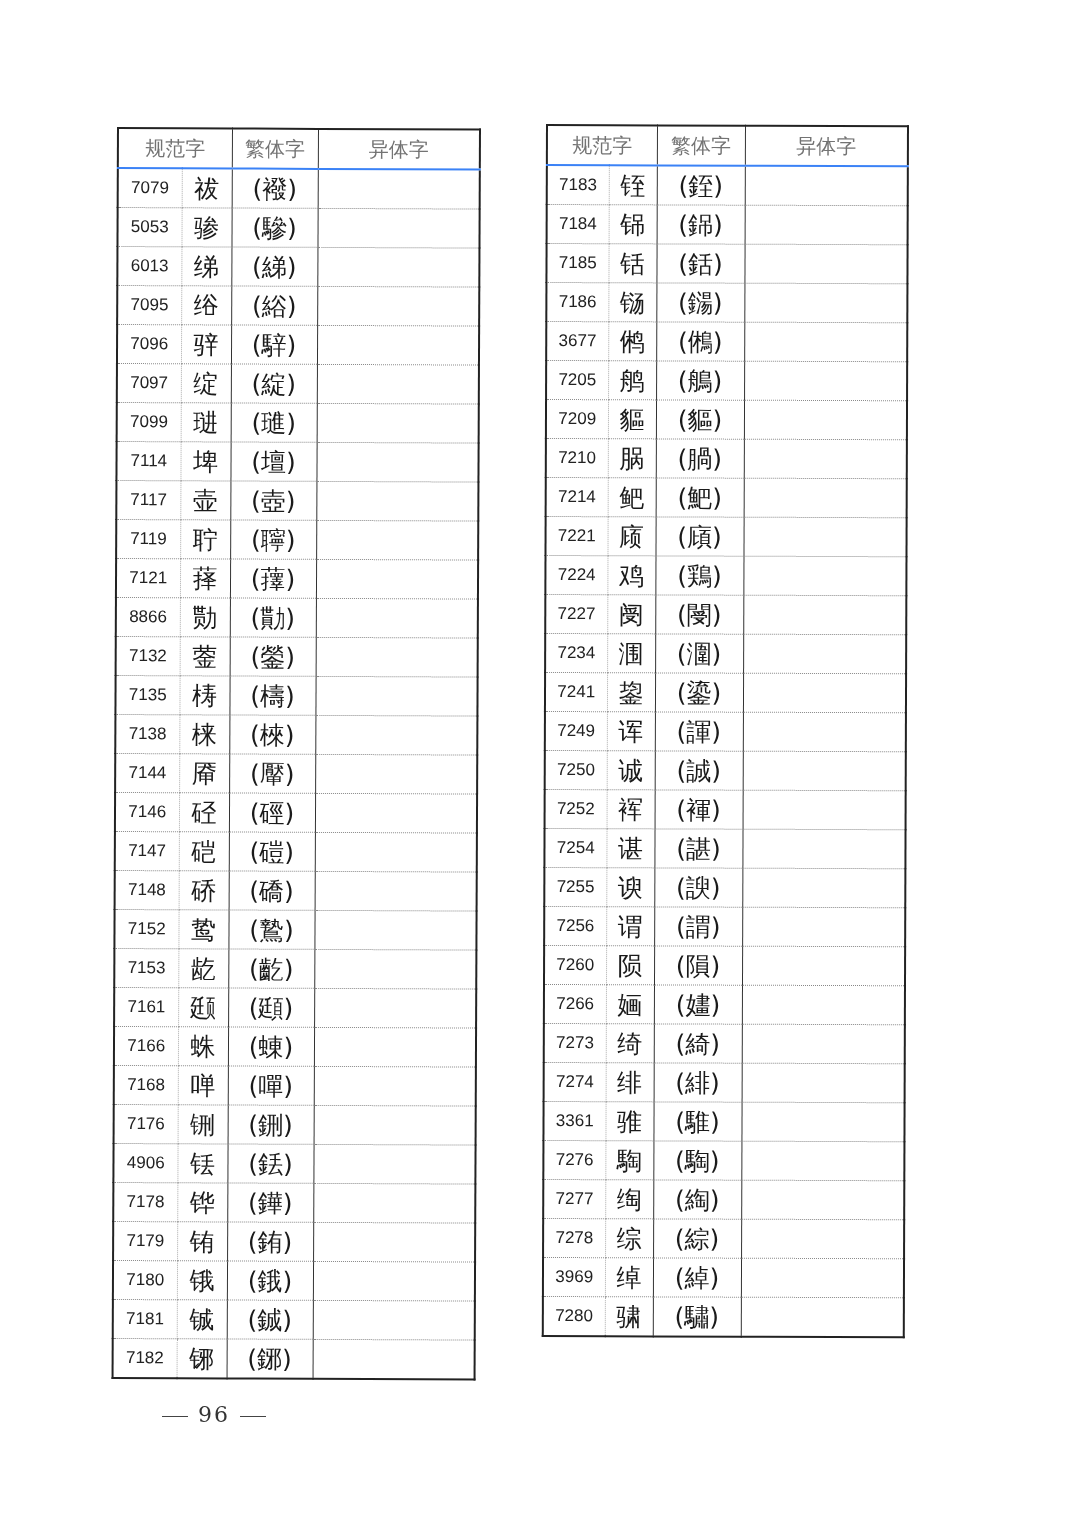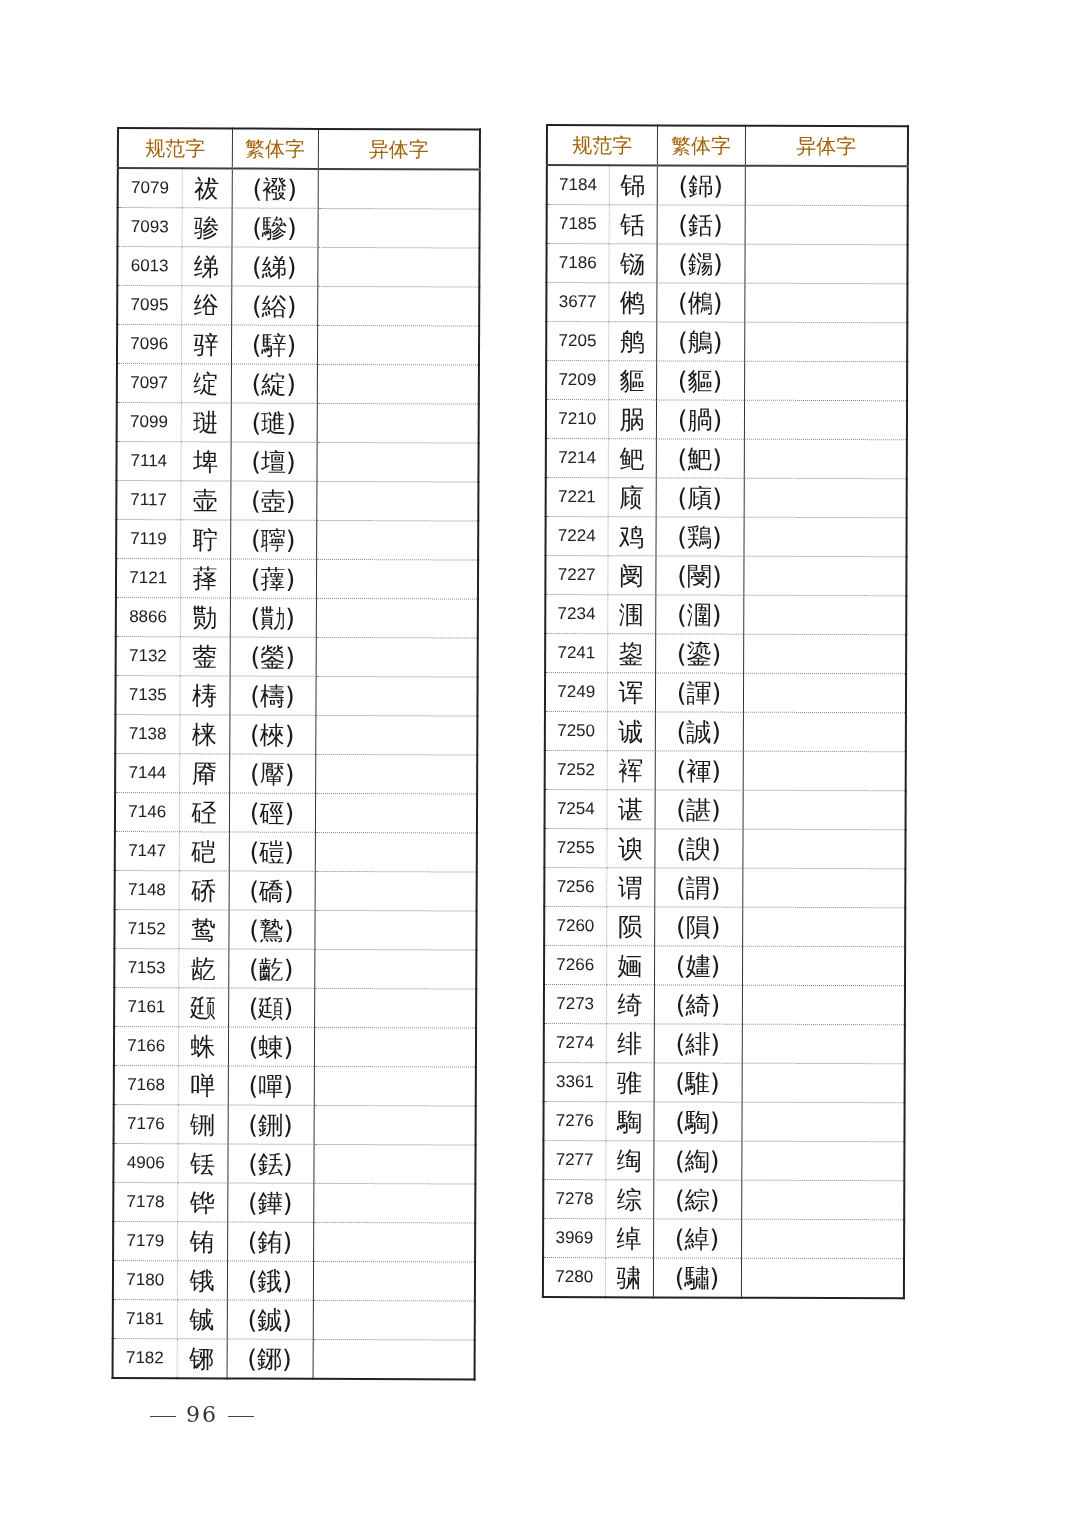--- a/index.html
+++ b/index.html
@@ -17,25 +17,25 @@
       border: 2px solid #222;
       table-layout: fixed;
     }
     #table-left { left: 117px; top: 127px; width: 364px; transform: rotate(0.25deg); transform-origin: top left; }
     #table-right { left: 546px; top: 124px; width: 363px; transform: rotate(0.2deg); transform-origin: top left; }
     .char-table th {
       height: 38px;
       font-family: "DejaVu Sans", sans-serif;
       font-weight: normal;
       font-size: 20px;
-      border-bottom: 2px solid #404040;
+      border-bottom: 2px solid #3b82f6;
       border-left: 1.5px solid #333;
       text-align: center;
       padding: 0;
-      color: #a16207;
+      color: #737373;
     }
     .char-table td {
       height: 38px;
       padding: 0;
       border-bottom: 1px dotted #888;
       vertical-align: middle;
     }
     .char-table tr:last-child td { border-bottom: none; }
     .c-num {
       font-family: "Liberation Sans", sans-serif;
@@ -52,21 +52,21 @@
     }
     .c-trad {
       font-family: "DejaVu Sans", sans-serif;
       font-size: 25px;
       text-align: center;
       border-right: 1.5px solid #333;
     }
     .c-var { }
     .page-number {
       position: absolute;
-      left: 140px; top: 1402px;
+      left: 152px; top: 1402px;
       font-family: "DejaVu Serif", serif;
       font-size: 22px;
       color: #333;
       letter-spacing: 2px;
     }
     .dash { display: inline-block; width: 26px; border-top: 1.5px solid #444; vertical-align: middle; margin: 0 10px; }
   </style>
 </head>
 <body>
 
@@ -85,21 +85,21 @@
     </tr>
   </thead>
   <tbody id="tbody-left">
       <tr>
         <td class="c-num">7079</td>
         <td class="c-simp">祓</td>
         <td class="c-trad">(襏)</td>
         <td class="c-var"></td>
       </tr>
       <tr>
-        <td class="c-num">7093</td>
+        <td class="c-num">5053</td>
         <td class="c-simp">骖</td>
         <td class="c-trad">(驂)</td>
         <td class="c-var"></td>
       </tr>
       <tr>
         <td class="c-num">6013</td>
         <td class="c-simp">绨</td>
         <td class="c-trad">(綈)</td>
         <td class="c-var"></td>
       </tr>
@@ -283,20 +283,26 @@
     </colgroup>
   <thead>
     <tr>
       <th colspan="2" style="border-left:none">规范字</th>
       <th>繁体字</th>
       <th>异体字</th>
     </tr>
   </thead>
   <tbody id="tbody-right">
       <tr>
+        <td class="c-num">7183</td>
+        <td class="c-simp">铚</td>
+        <td class="c-trad">(銍)</td>
+        <td class="c-var"></td>
+      </tr>
+      <tr>
         <td class="c-num">7184</td>
         <td class="c-simp">铞</td>
         <td class="c-trad">(銱)</td>
         <td class="c-var"></td>
       </tr>
       <tr>
         <td class="c-num">7185</td>
         <td class="c-simp">铦</td>
         <td class="c-trad">(銛)</td>
         <td class="c-var"></td>

